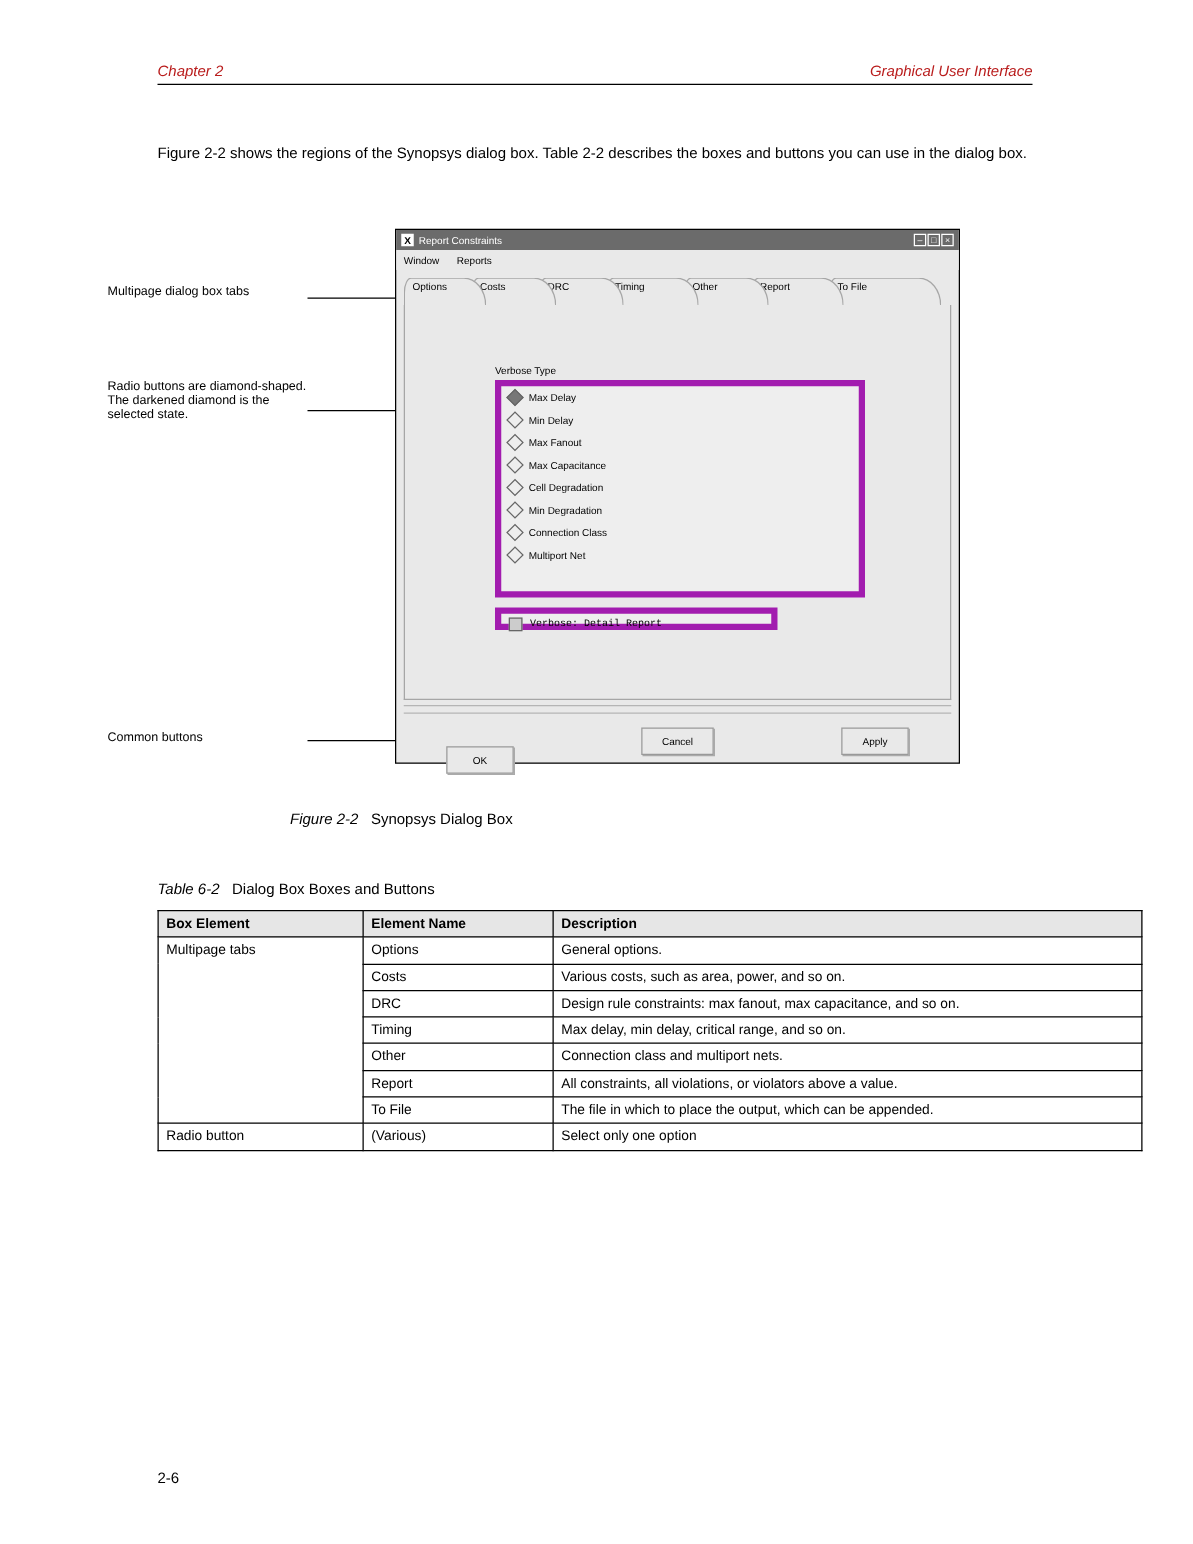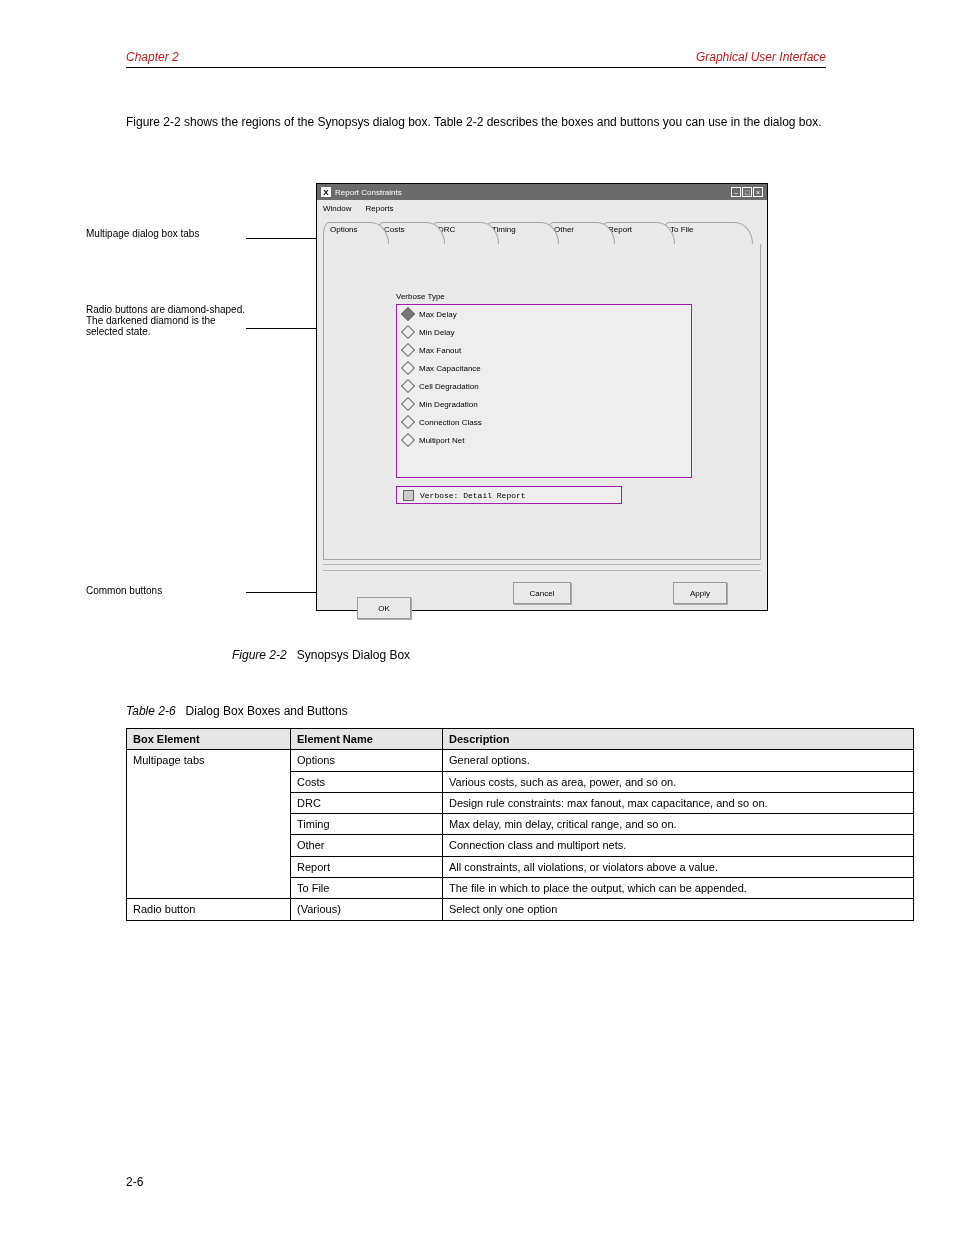--- a/index.html
+++ b/index.html
@@ -151,21 +151,21 @@
     box-sizing:border-box;
     position:relative;
     background:#e9e9e9;
   }
   .section-label{
     position:absolute;
     font-size:8px;
   }
   .radio-panel{
     position:absolute;
-    border:1px solid #a21caf;
+    border:5px solid #a21caf;
     background:#eee;
     box-sizing:border-box;
     font-size:8px;
   }
   .radio-row{display:flex;align-items:center;gap:6px;height:18px;padding-left:6px;}
   .dia{width:8px;height:8px;transform:rotate(45deg);border:1px solid #666;display:inline-block;}
   .dia.sel{background:#777;}
   .chk-row{
     position:absolute;
     display:flex;
@@ -348,21 +348,21 @@
     </div>
 
   </div>
 
   <div class="fig-cap" style="top:648px;">
     <i><span>Figure 2-2</span></i>&nbsp;&nbsp;
     <span>Synopsys Dialog Box</span>
   </div>
 
   <div class="tbl-title" style="left:126px;top:704px;">
-    <i><span>Table 2-6</span></i>&nbsp;&nbsp;
+    <i><span>Table 6-2</span></i>&nbsp;&nbsp;
     <span>Dialog Box Boxes and Buttons</span>
   </div>
 
   <table class="spec" style="left:126px;top:728px;">
     <colgroup>
       <col style="width:164px;">
       <col style="width:152px;">
       <col>
     </colgroup>
     <thead>

